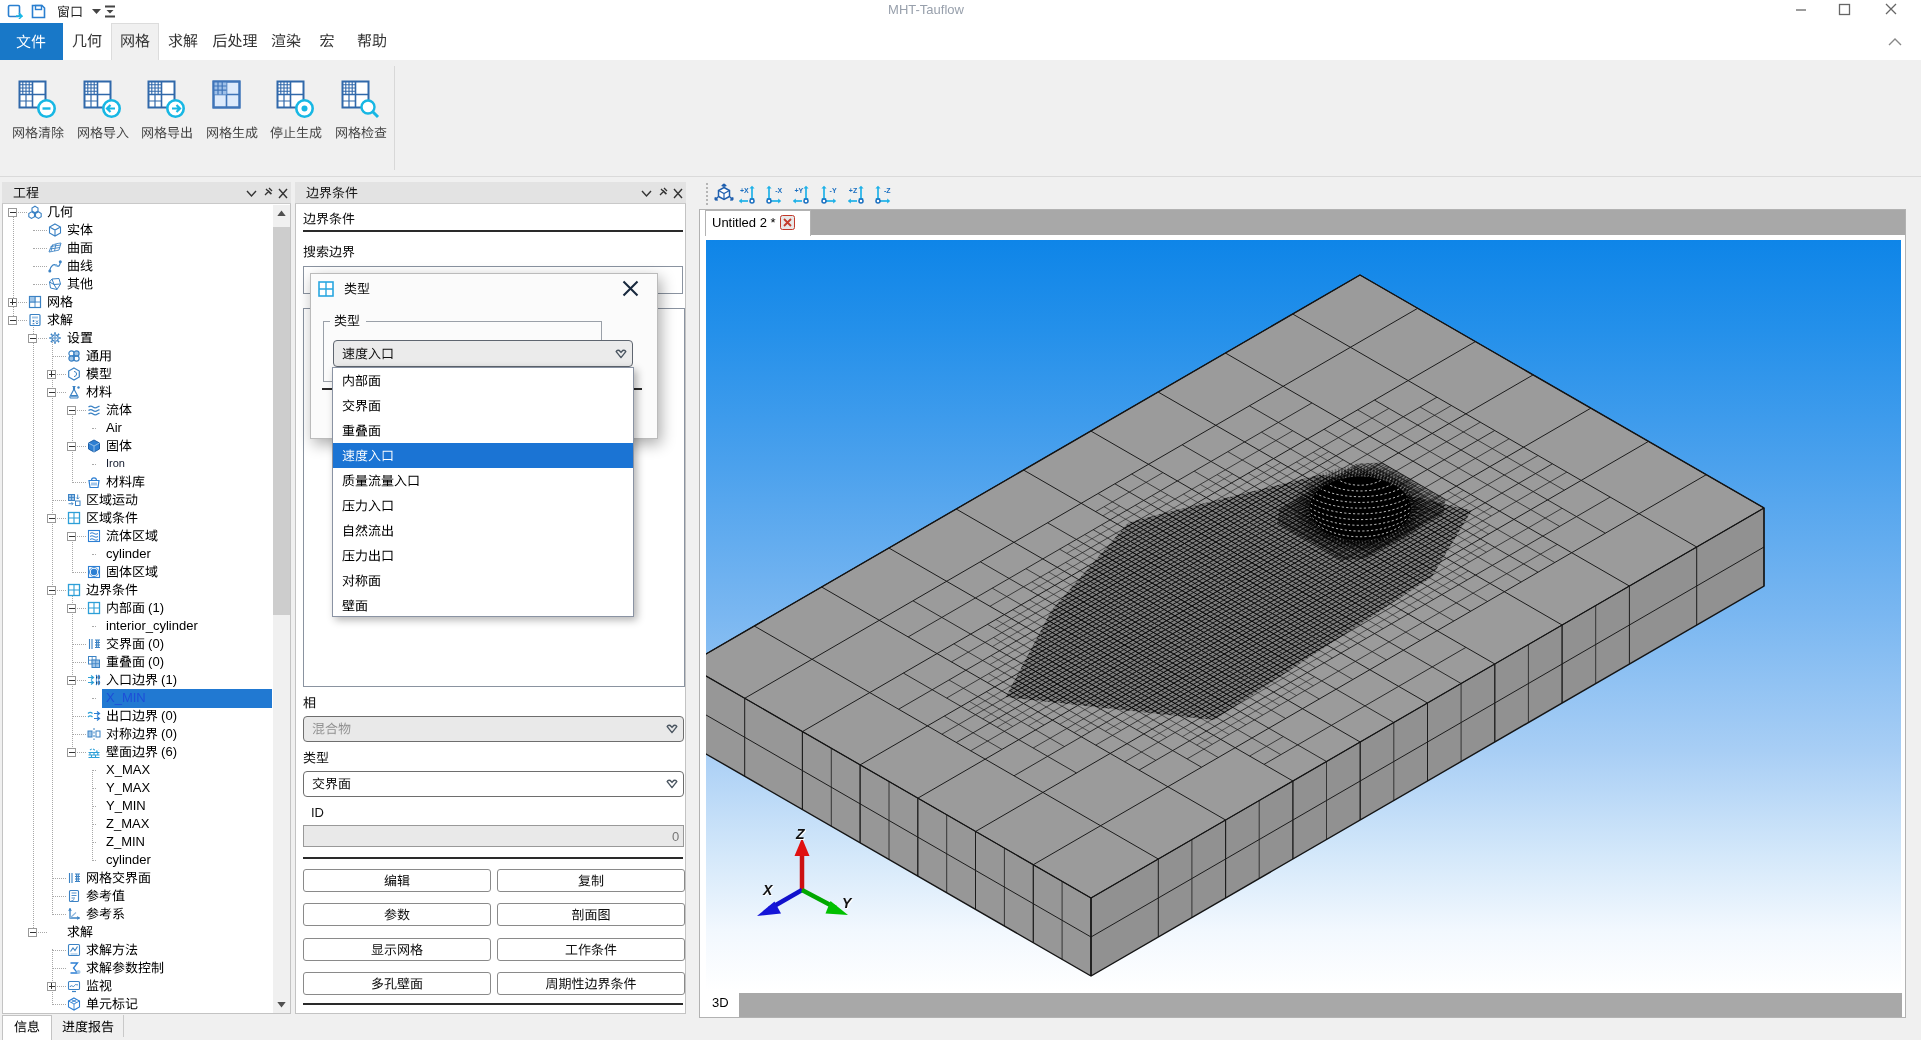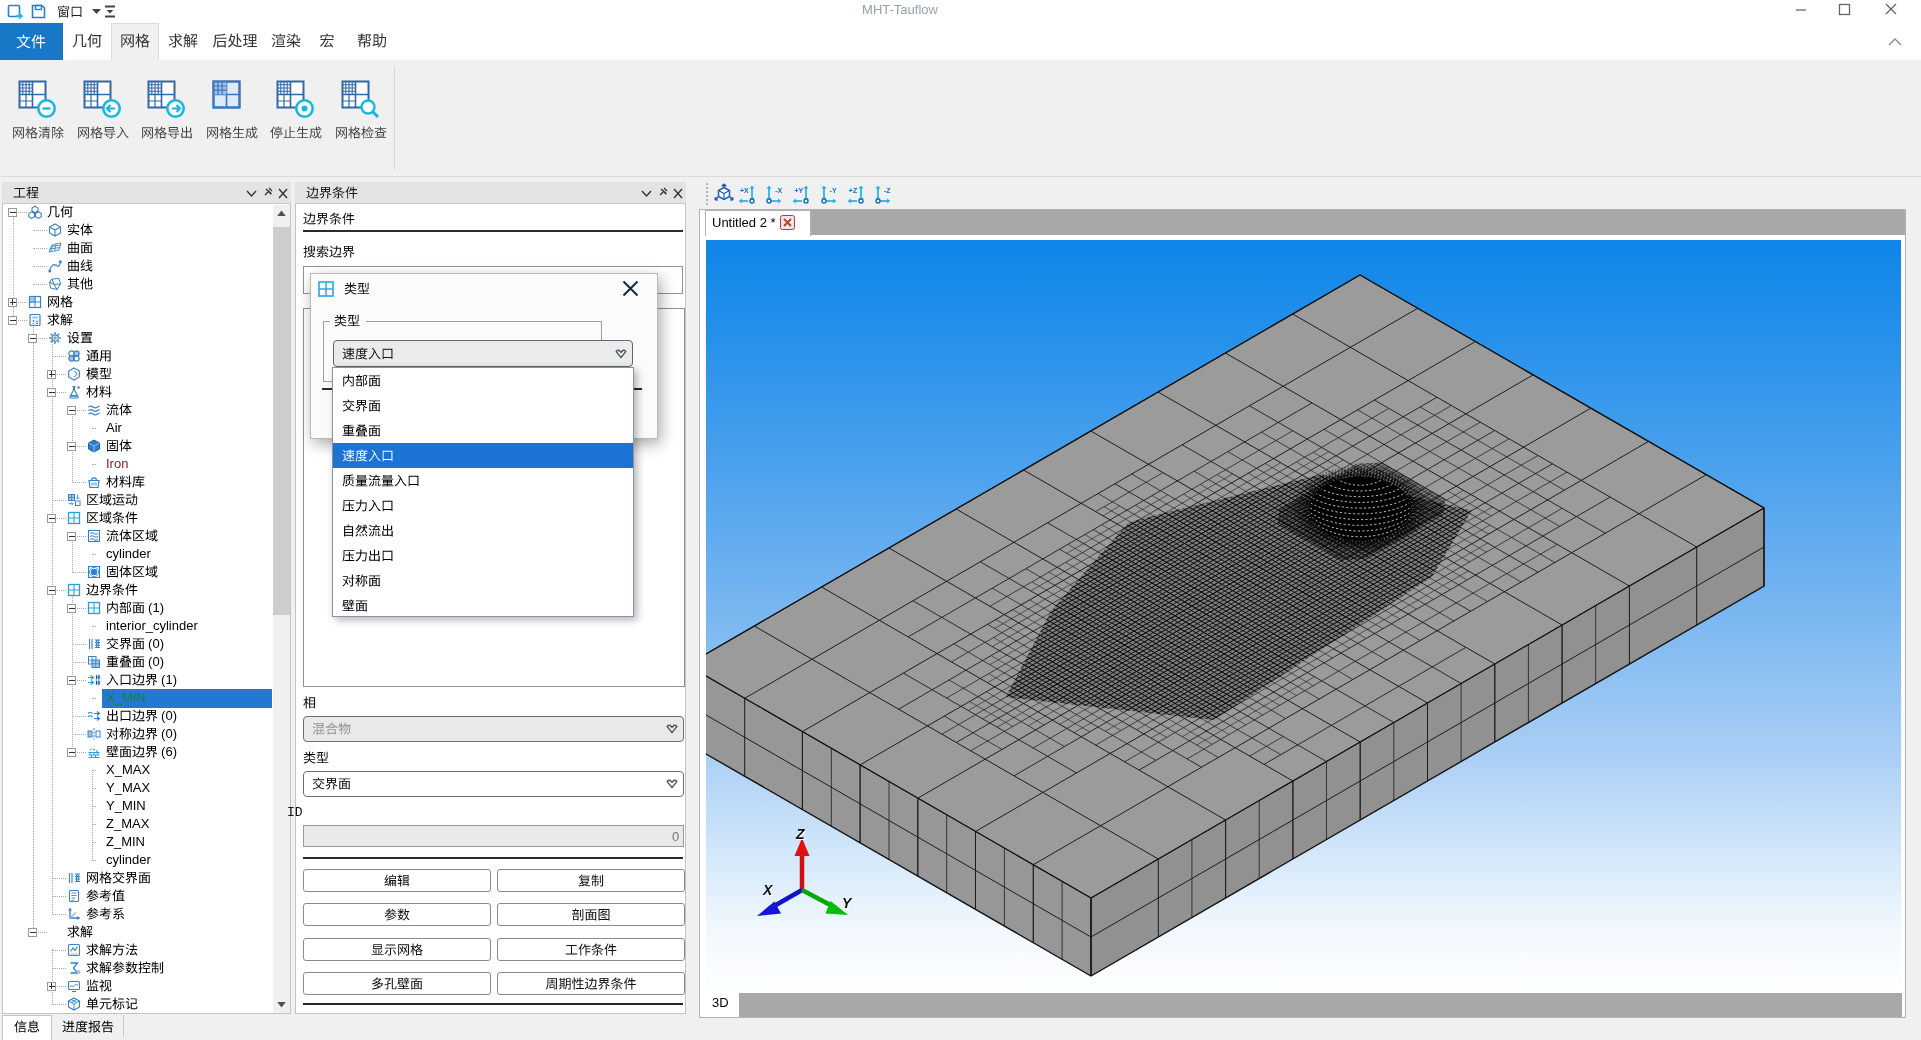--- a/index.html
+++ b/index.html
@@ -140,21 +140,21 @@
       <use href="#c1" x="100"></use>
     </svg>
   </div>
 <svg class="abs" style="left:92px;top:9px" width="9" height="6" viewBox="0 0 9 6">
     <path d="M0 0 L4.5 5 L9 0 Z" fill="#444"></path>
   </svg>
 <svg class="abs" style="left:105px;top:5px" width="10" height="13" viewBox="0 0 10 13">
 <path d="M0 1.5 H10 M0 11.5 H10" stroke="#444" stroke-width="1.8"></path>
     <path d="M1.5 5 L5 8.5 L8.5 5 Z" fill="#444"></path>
   </svg>
-<div class="lb" style="left:900px;top:2px;transform:translateX(-50%)">
+<div class="lb" style="left:926px;top:2px;transform:translateX(-50%)">
     <span style="font-size:13px;line-height:16px;color:#98a0ac">MHT-Tauflow</span>
   </div>
 <svg class="abs" style="left:1794px;top:1px" width="110" height="18" viewBox="0 0 110 18">
 <path d="M2 9 H12" stroke="#666" stroke-width="1.3"></path>
 <rect x="45.5" y="3.5" width="10" height="10" fill="none" stroke="#666" stroke-width="1.3"></rect>
 <path d="M92 3 L102 13 M102 3 L92 13" stroke="#666" stroke-width="1.3"></path>
   </svg>
 <div class="abs" style="left:0;top:23px;width:1921px;height:37px;background:#fff"></div>
 <div class="abs" style="left:0;top:23px;width:63px;height:37px;background:#1878c8"></div>
 <div class="lb " style="left:31px;top:34px;transform:translateX(-50%);">
@@ -505,21 +505,21 @@
     <path d="M1.5 4 L7 7 L12.5 4 M7 7 V13" fill="none" stroke="#9fc5e8" stroke-width="0.9"></path>
   </svg>
 <div class="lb " style="left:105.5px;top:439px;">
     <svg class="k" width="26" height="13" viewBox="0 0 200 100" fill="#000">
       <use href="#c47" x="0"></use>
       <use href="#c32" x="100"></use>
     </svg>
   </div>
 <div class="abs" style="left:91.5px;top:464px;width:4.5px;height:1px;border-top:1px dotted #a8a8a8"></div>
 <div class="lb " style="left:106px;top:457px;">
-    <span style="font-size:13px;line-height:13px;color:#7f1d1d">Iron</span>
+    <span style="font-size:11px;line-height:13px;color:#0f172a">Iron</span>
   </div>
 <div class="abs" style="left:71.5px;top:482px;width:14px;height:1px;border-top:1px dotted #a8a8a8"></div>
 <svg class="abs" style="left:87px;top:475px" width="14" height="14" viewBox="0 0 14 14">
     <path d="M2 5.5 H12 L11 12.5 H3 Z" fill="none" stroke="#2d7fd3" stroke-width="1.2"></path>
     <path d="M4.5 5.5 C4.5 2 9.5 2 9.5 5.5" fill="none" stroke="#2d7fd3" stroke-width="1.1"></path>
     <path d="M5 7.5 V10.5 M7 7.5 V10.5 M9 7.5 V10.5" stroke="#2d7fd3" stroke-width="0.9"></path>
   </svg>
 <div class="lb " style="left:105.5px;top:475px;">
     <svg class="k" width="39" height="13" viewBox="0 0 300 100" fill="#000">
       <use href="#c44" x="0"></use>
@@ -672,21 +672,21 @@
       <use href="#c21" x="0"></use>
       <use href="#c1" x="100"></use>
       <use href="#c54" x="200"></use>
       <use href="#c55" x="300"></use>
     </svg>
     <span style="font-size:13px;line-height:13px;color:#000">&nbsp;(1)</span>
   </div>
 <div class="abs" style="left:102px;top:688.5px;width:170px;height:19px;background:#2179d2"></div>
 <div class="abs" style="left:91.5px;top:698px;width:4.5px;height:1px;border-top:1px dotted #a8a8a8"></div>
 <div class="lb " style="left:106px;top:691px;">
-    <span style="font-size:13px;line-height:13px;color:#15803d">X_MIN</span>
+    <span style="font-size:13px;line-height:13px;color:#1d4ed8">X_MIN</span>
   </div>
 <div class="abs" style="left:71.5px;top:716px;width:14px;height:1px;border-top:1px dotted #a8a8a8"></div>
 <svg class="abs" style="left:87px;top:709px" width="14" height="14" viewBox="0 0 14 14">
     <g fill="none" stroke="#2da0d8" stroke-width="1.2">
       <path d="M1 4.5 C2.5 3 4 3 5.5 4.5 M1 8 C2.5 6.5 4 6.5 5.5 8"></path>
     </g>
     <g fill="none" stroke="#2d7fd3" stroke-width="1.2">
       <path d="M7 4.5 H12 M10 2.5 L12.5 4.5 L10 6.5 M7 9.5 H12 M10 7.5 L12.5 9.5 L10 11.5"></path>
     </g>
   </svg>
@@ -943,21 +943,21 @@
 <div class="lb " style="left:312px;top:777px;">
     <svg class="k" width="39" height="13" viewBox="0 0 300 100" fill="#111">
       <use href="#c58" x="0"></use>
       <use href="#c55" x="100"></use>
       <use href="#c34" x="200"></use>
     </svg>
   </div>
 <svg class="abs" style="left:666px;top:779px" width="12" height="10" viewBox="0 0 12 10">
     <path d="M1.2 2.6 C2 0.9 4 0.9 5 2.2 L6 3.4 L7 2.2 C8 0.9 10 0.9 10.8 2.6 L6 8.6 Z" fill="none" stroke="#4a5560" stroke-width="1.4" stroke-linejoin="round"></path>
   </svg>
-<div class="lb " style="left:287px;top:806px;font-family:Liberation Mono, monospace;">
+<div class="lb " style="left:311px;top:806px;">
     <span style="font-size:13px;line-height:13px;color:#111">ID</span>
   </div>
 <div class="abs" style="left:303px;top:825px;width:381px;height:22px;background:#e9e9e9;border:1px solid #999"></div>
 <div class="lb" style="left:672px;top:830px">
     <span style="font-size:13px;line-height:13px;color:#777">0</span>
   </div>
 <div class="abs" style="left:303px;top:857px;width:380px;height:2px;background:#2a2a2a"></div>
 <div class="abs" style="left:303px;top:869.0px;width:188px;height:23px;background:#fff;border:1px solid #8a8a8a;border-radius:3px"></div>
 <div class="lb " style="left:397.0px;top:874.0px;transform:translateX(-50%);">
     <svg class="k" width="26" height="13" viewBox="0 0 200 100" fill="#111">

